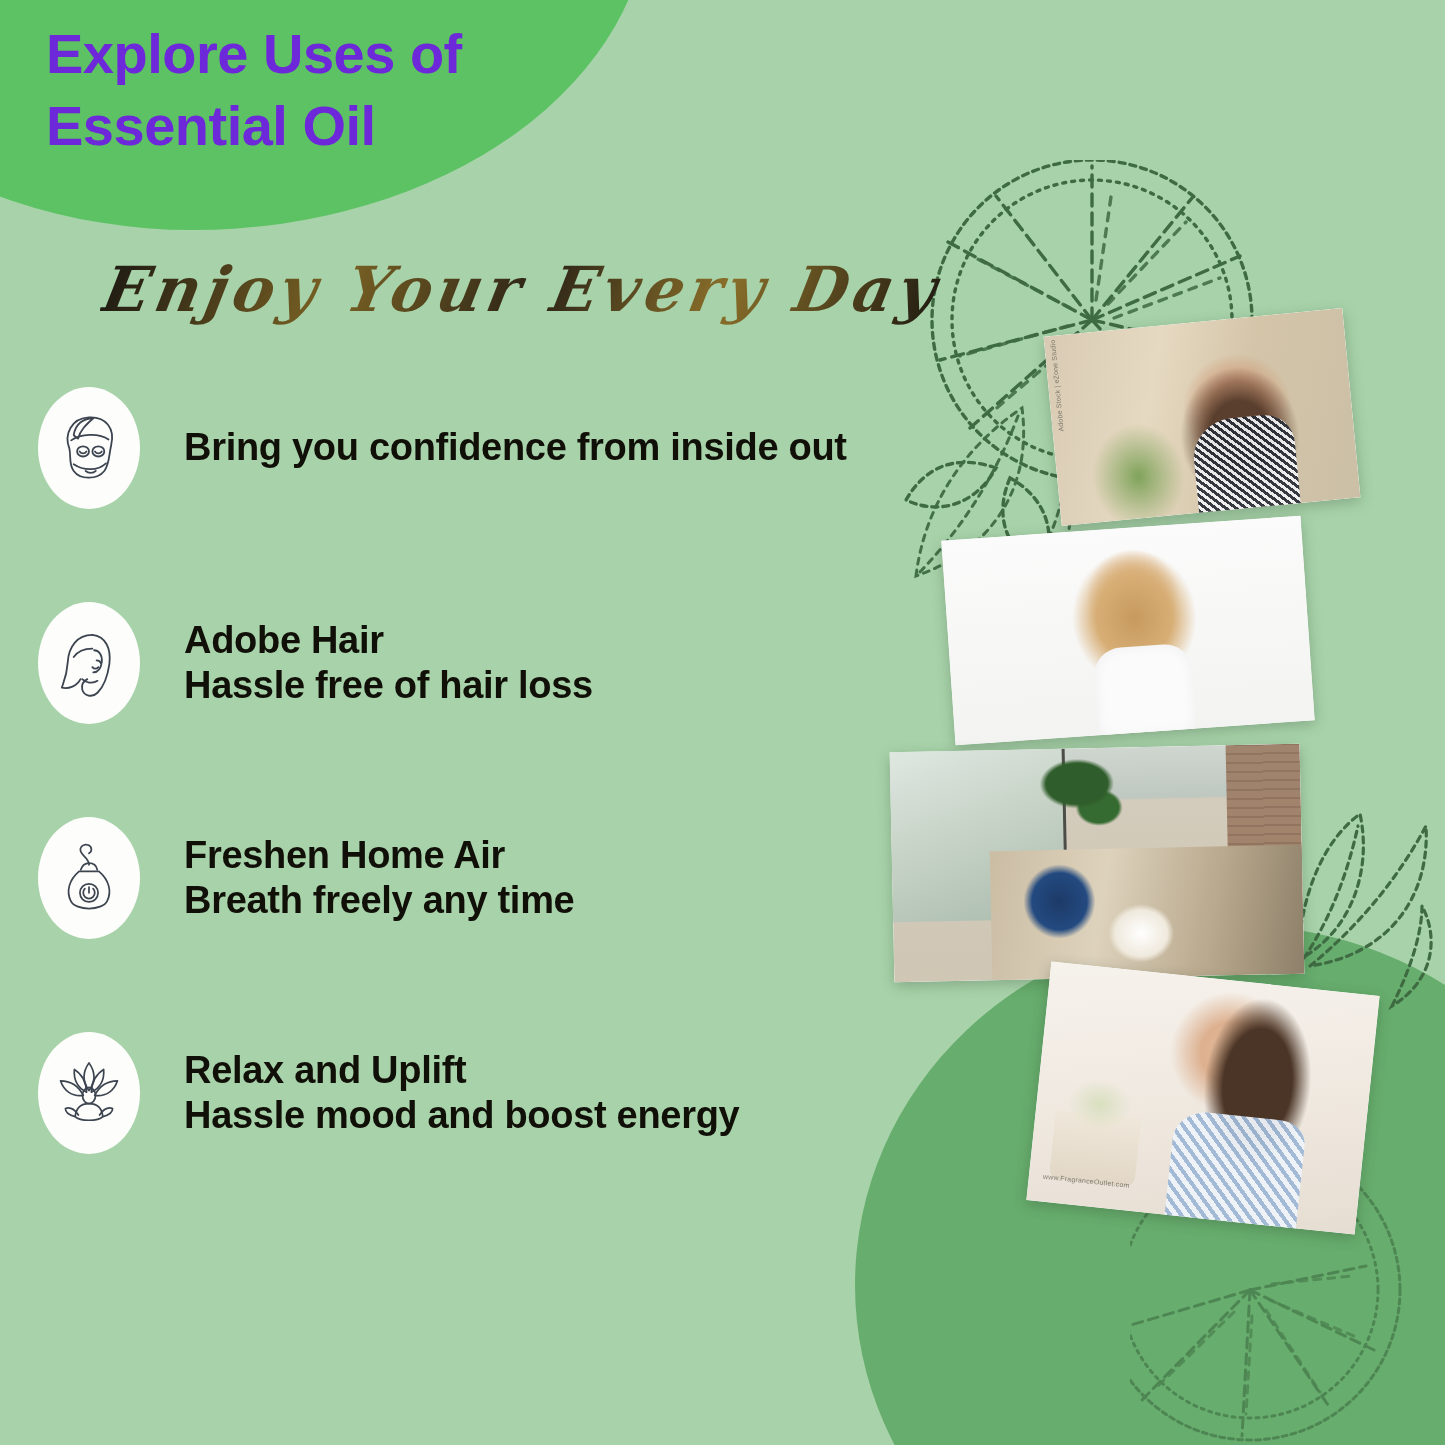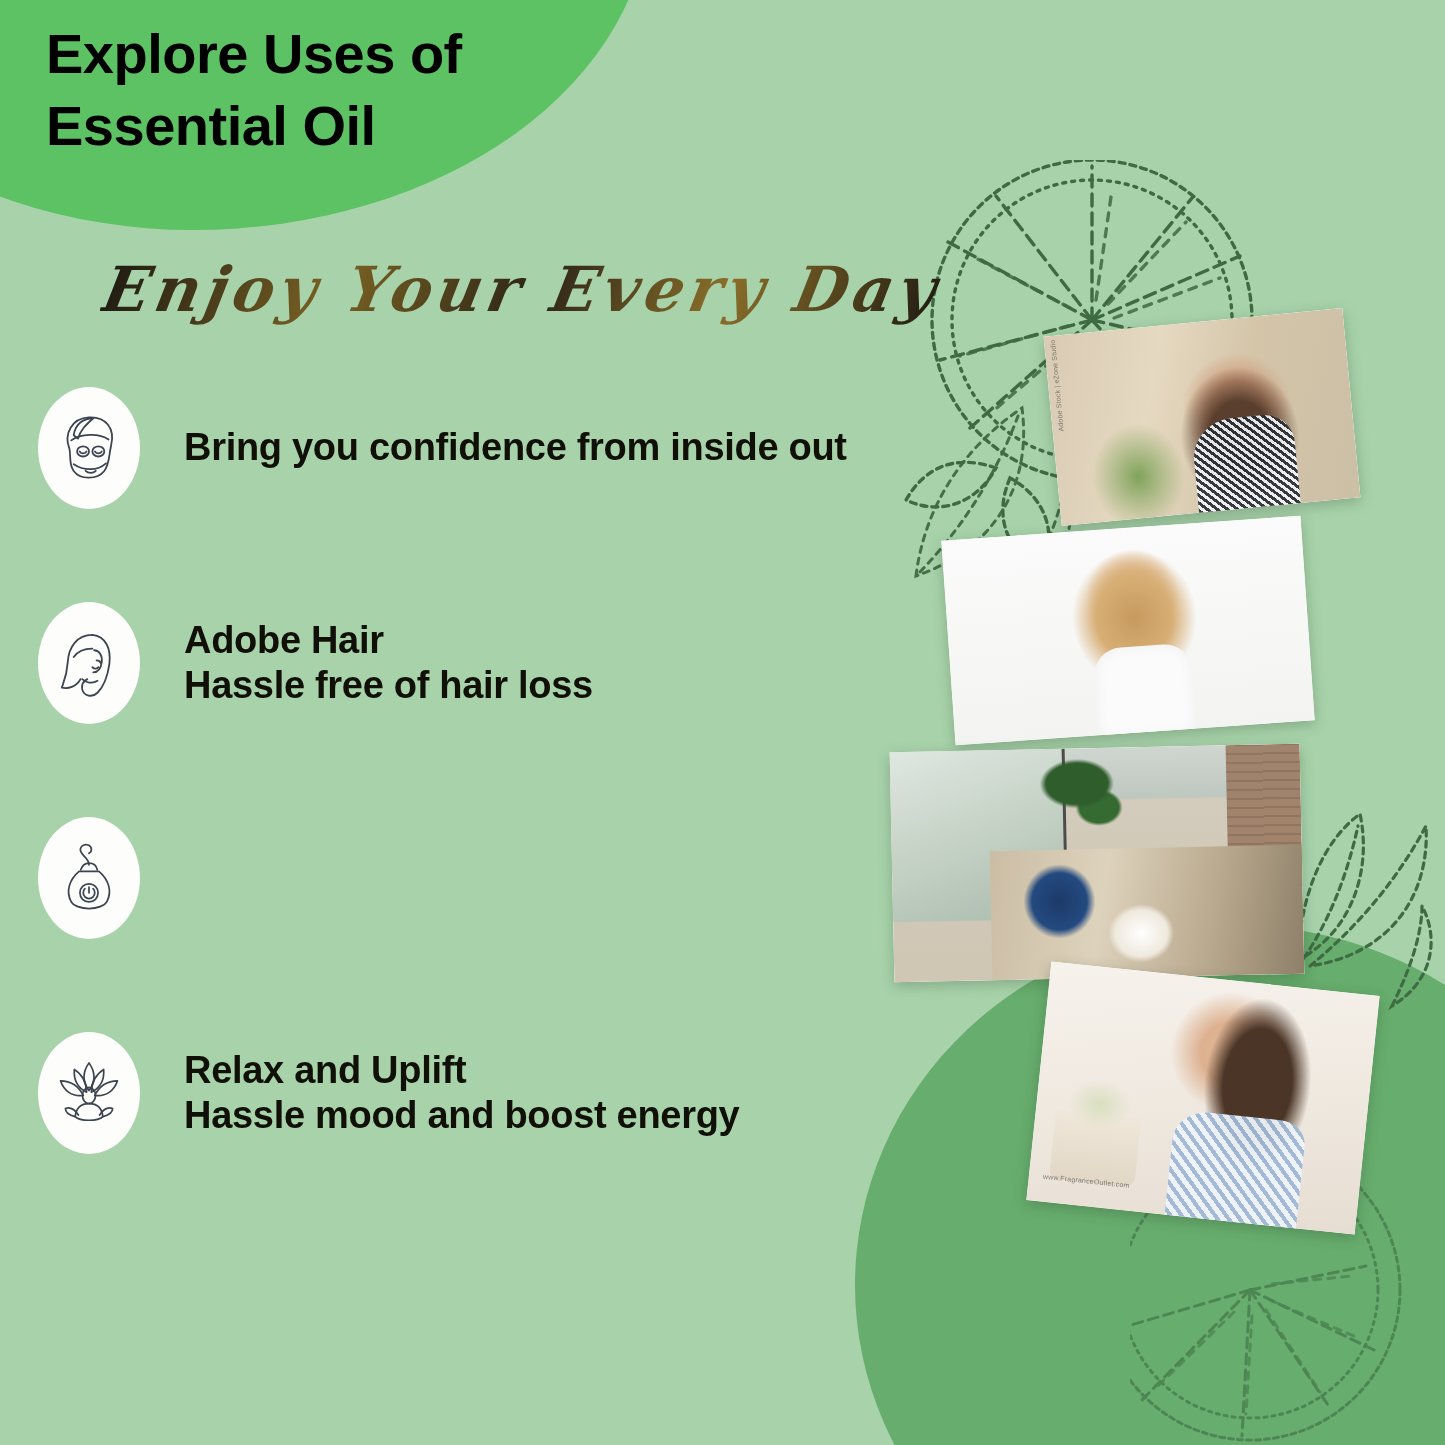--- a/index.html
+++ b/index.html
@@ -32,21 +32,21 @@
   }
   #citrus-top { left: 900px; top: 160px; width: 420px; height: 400px; }
   #citrus-bottom { left: 1130px; top: 1180px; width: 330px; height: 300px; }
   #leaf-right { left: 1280px; top: 810px; width: 170px; height: 200px; }
   #leaf-mid { left: 900px; top: 380px; width: 190px; height: 220px; }
 
   
   #header-title {
     position: absolute; left: 46px; top: 18px;
     width: 640px;
-    color: #000000;
+    color: #6d28d9;
     font-size: 56px;
     font-weight: bold;
     line-height: 1.28;
     letter-spacing: -0.5px;
     white-space: pre-line;
     z-index: 6;
   }
 
   
   #tagline {
@@ -306,20 +306,24 @@
       <div class="feature-icon">
         <svg viewBox="0 0 80 92" width="66" height="78" fill="none" stroke="#3c4450" stroke-width="2.1" stroke-linecap="round" stroke-linejoin="round">
           <path d="M40 30 C40 22 32 20 30 14 C28 8 34 4 39 6 C44 8 44 14 40 16"></path>
           <path d="M30 36 C32 30 36 28 40 28 C45 28 49 31 50 36"></path>
           <path d="M28 38 C16 48 12 62 18 74 C24 86 56 86 62 74 C68 62 64 48 52 38 Z"></path>
           <circle cx="40" cy="64" r="11"></circle>
           <path d="M40 57 L40 64"></path>
           <path d="M35 59 A7 7 0 1 0 45 59"></path>
         </svg>
       </div>
+      <div class="feature-text">
+        <div class="feature-title">Freshen Home Air</div>
+        <div class="feature-sub">Breath freely any time</div>
+      </div>
     </div>
 
     <div class="feature">
       <div class="feature-icon">
         <svg viewBox="0 0 86 86" width="70" height="70" fill="none" stroke="#3c4450" stroke-width="2.1" stroke-linecap="round" stroke-linejoin="round">
           <path d="M43 6 C36 16 34 28 43 40 C52 28 50 16 43 6 Z"></path>
           <path d="M25 14 C24 26 28 36 40 42 C40 30 34 20 25 14 Z"></path>
           <path d="M61 14 C62 26 58 36 46 42 C46 30 52 20 61 14 Z"></path>
           <path d="M8 28 C12 40 22 48 36 46 C30 34 20 28 8 28 Z"></path>
           <path d="M78 28 C74 40 64 48 50 46 C56 34 66 28 78 28 Z"></path>

